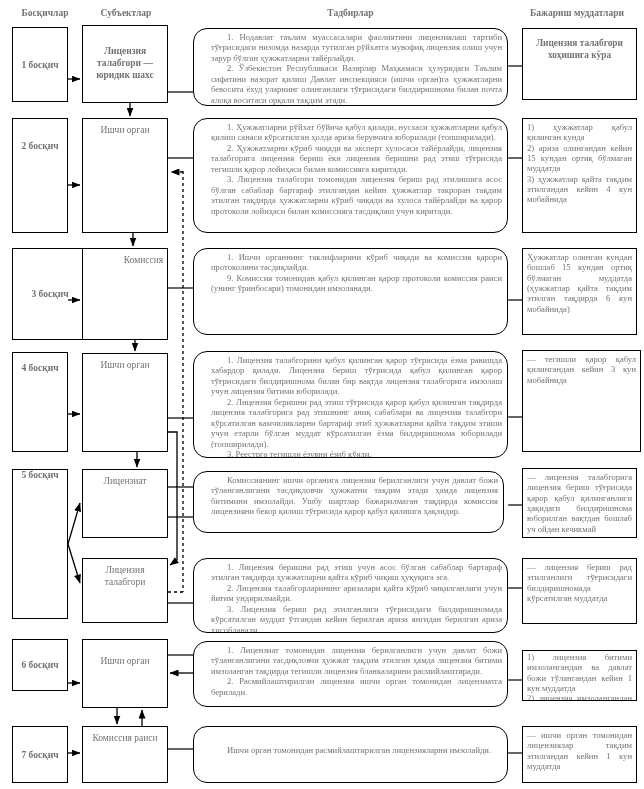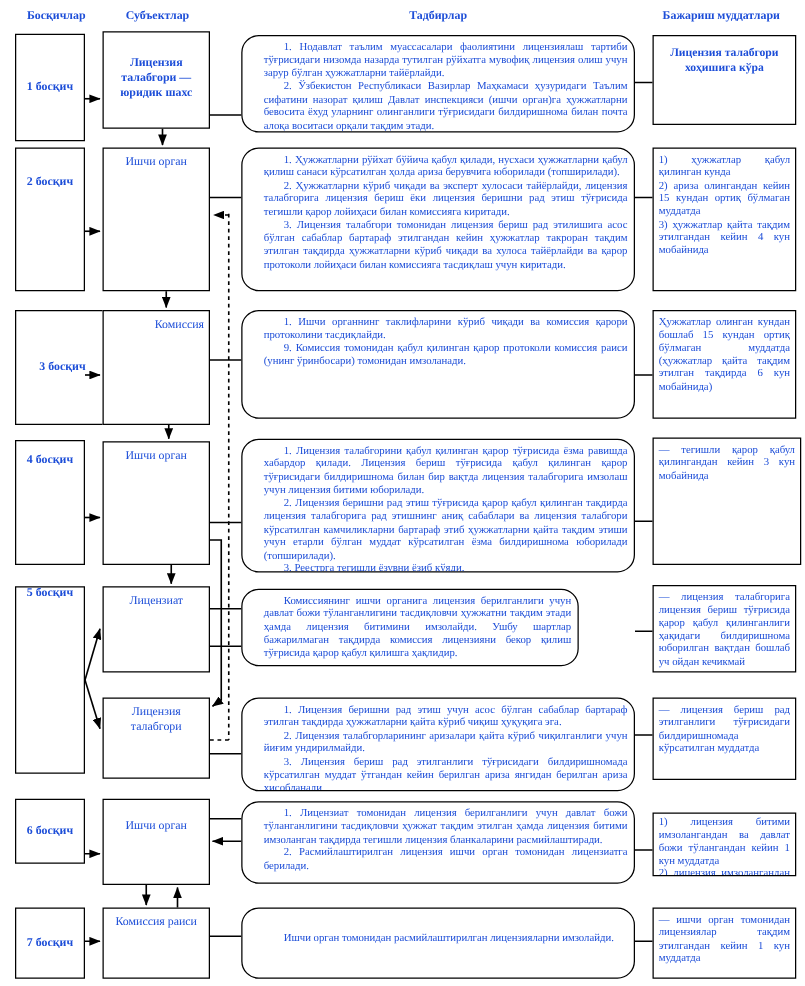--- a/index.html
+++ b/index.html
@@ -1,18 +1,18 @@
 <!DOCTYPE html>
 <html lang="uz"><head>
 <meta charset="utf-8">
 <style>
   html,body{margin:0;padding:0;background:#fff;}
   .canvas{
     position:relative;width:644px;height:789px;background:#ffffff;
-    font-family:"Liberation Serif","DejaVu Serif",serif;color:#1d4ed8;
+    font-family:"Liberation Serif","DejaVu Serif",serif;color:#737373;
   }
   .hdr{
     position:absolute;top:6px;height:15px;font-weight:bold;font-size:9.5px;
     text-align:center;line-height:15px;white-space:nowrap;
   }
   .box{
     position:absolute;border:1.5px solid #000;background:#fff;
     box-sizing:border-box;overflow:hidden;
   }
   .stage{
@@ -35,21 +35,21 @@
 </head>
 <body>
 
 <div class="canvas">
 
   <div class="hdr" style="left:0;width:90px;">Босқичлар</div>
   <div class="hdr" style="left:76px;width:100px;">Субъектлар</div>
   <div class="hdr" style="left:193px;width:315px;">Тадбирлар</div>
   <div class="hdr" style="left:510px;width:134px;">Бажариш муддатлари</div>
 
-  <div class="box stage" style="left:12px;top:27px;width:56px;height:86px;">
+  <div class="box stage" style="left:12px;top:27px;width:56px;height:75px;">
       <span>1 босқич</span>
     </div>
   <div class="box stage top" style="left:12px;top:118px;width:56px;height:115px;padding-top:22px;">
       <span>2 босқич</span>
     </div>
   <div class="box stage" style="left:12px;top:248px;width:76px;height:92px;">
       <span>3 босқич</span>
     </div>
   <div class="box stage top" style="left:12px;top:352px;width:56px;height:100px;padding-top:10px;">
       <span>4 босқич</span>
@@ -86,21 +86,21 @@
     </div>
   <div class="box acts" style="left:193px;top:248px;width:315px;height:87px;">
       <p class="para">1. Ишчи органнинг таклифларини кўриб чиқади ва комиссия қарори протоколини тасдиқлайди.</p>
       <p class="para">9. Комиссия томонидан қабул қилинган қарор протоколи комиссия раиси (унинг ўринбосари) томонидан имзоланади.</p>
     </div>
   <div class="box acts" style="left:193px;top:351px;width:315px;height:107px;">
       <p class="para">1. Лицензия талабгорини қабул қилинган қарор тўғрисида ёзма равишда хабардор қилади. Лицензия бериш тўғрисида қабул қилинган қарор тўғрисидаги билдиришнома билан бир вақтда лицензия талабгорига имзолаш учун лицензия битими юборилади.</p>
       <p class="para">2. Лицензия беришни рад этиш тўғрисида қарор қабул қилинган тақдирда лицензия талабгорига рад этишнинг аниқ сабаблари ва лицензия талабгори кўрсатилган камчиликларни бартараф этиб ҳужжатларни қайта тақдим этиши учун етарли бўлган муддат кўрсатилган ёзма билдиришнома юборилади (топширилади).</p>
       <p class="para">3. Реестрга тегишли ёзувни ёзиб қўяди.</p>
     </div>
-  <div class="box acts" style="left:193px;top:471px;width:270px;height:62px;">
+  <div class="box acts" style="left:193px;top:471px;width:311px;height:62px;">
       <p class="para">Комиссиянинг ишчи органига лицензия берилганлиги учун давлат божи тўланганлигини тасдиқловчи ҳужжатни тақдим этади ҳамда лицензия битимини имзолайди. Ушбу шартлар бажарилмаган тақдирда комиссия лицензияни бекор қилиш тўғрисида қарор қабул қилишга ҳақлидир.</p>
     </div>
   <div class="box acts" style="left:193px;top:558px;width:315px;height:75px;">
       <p class="para">1. Лицензия беришни рад этиш учун асос бўлган сабаблар бартараф этилган тақдирда ҳужжатларни қайта кўриб чиқиш ҳуқуқига эга.</p>
       <p class="para">2. Лицензия талабгорларининг аризалари қайта кўриб чиқилганлиги учун йиғим ундирилмайди.</p>
       <p class="para">3. Лицензия бериш рад этилганлиги тўғрисидаги билдиришномада кўрсатилган муддат ўтгандан кейин берилган ариза янгидан берилган ариза ҳисобланади.</p>
     </div>
   <div class="box acts" style="left:193px;top:641px;width:315px;height:66px;">
       <p class="para">1. Лицензиат томонидан лицензия берилганлиги учун давлат божи тўланганлигини тасдиқловчи ҳужжат тақдим этилган ҳамда лицензия битими имзоланган тақдирда тегишли лицензия бланкаларини расмийлаштиради.</p>
       <p class="para">2. Расмийлаштирилган лицензия ишчи орган томонидан лицензиатга берилади.</p>

